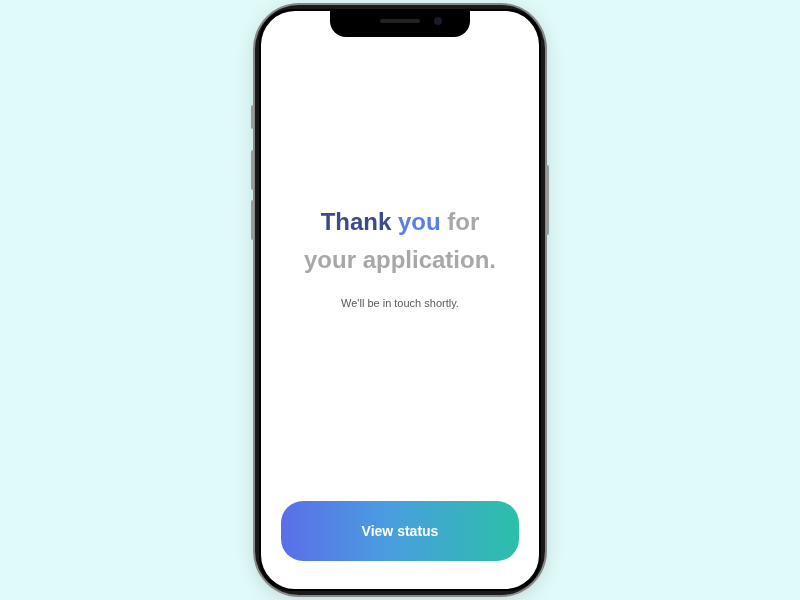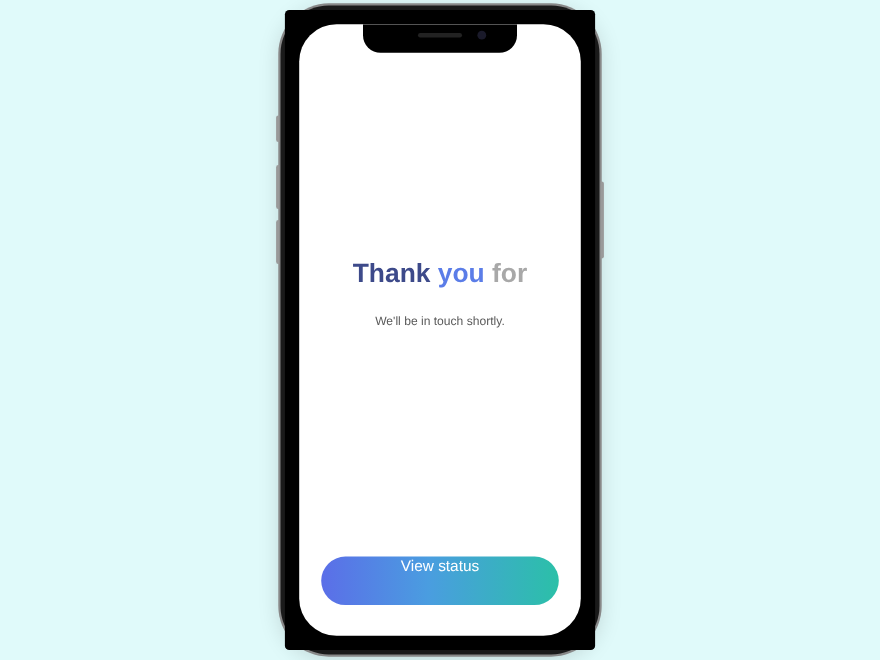--- a/index.html
+++ b/index.html
@@ -26,22 +26,22 @@
       border-radius: 44px;
       padding: 4px;
       position: relative;
       box-shadow: 0 0 0 2px #888, 0 4px 20px rgba(0,0,0,0.15);
     }
     
     .phone-inner {
       width: 100%;
       height: 100%;
       background: #000;
-      border-radius: 4px;
-      padding: 13px;
+      border-radius: 32px;
+      padding: 2px;
       position: relative;
     }
     
     .screen {
       width: 100%;
       height: 100%;
       background: #ffffff;
       border-radius: 34px;
       position: relative;
       overflow: hidden;
@@ -152,29 +152,30 @@
       font-weight: 400;
       color: #5a5a5a;
     }
     
     .button-area {
       padding: 0 20px 28px 20px;
     }
     
     .cta-button {
       width: 100%;
-      height: 44px;
+      height: 60px;
       border: none;
       border-radius: 22px;
       background: linear-gradient(90deg, #5b6ee8 0%, #4a9de0 45%, #2bc0a8 100%);
       color: #ffffff;
       font-size: 14px;
-      font-weight: 400;
+      font-weight: 700;
       cursor: pointer;
       display: flex;
+      align-items: center;
       justify-content: center;
     }
   </style>
 </head>
 <body>
 
 <div class="phone-frame">
   <div class="side-button-left silence"></div>
   <div class="side-button-left vol-up"></div>
   <div class="side-button-left vol-down"></div>
@@ -184,20 +185,21 @@
     <div class="screen">
       <div class="notch"></div>
 
       <div class="content">
         <div class="headline">
           <span class="word-thank">Thank</span>
           <span> </span>
           <span class="word-you">you</span>
           <span class="word-rest"> for</span>
           <br>
+          <span class="word-rest">your application.</span>
         </div>
         <div class="subtext">We'll be in touch shortly.</div>
       </div>
 
       <div class="button-area">
         <button class="cta-button">
           <span>View status</span>
         </button>
       </div>
     </div>

